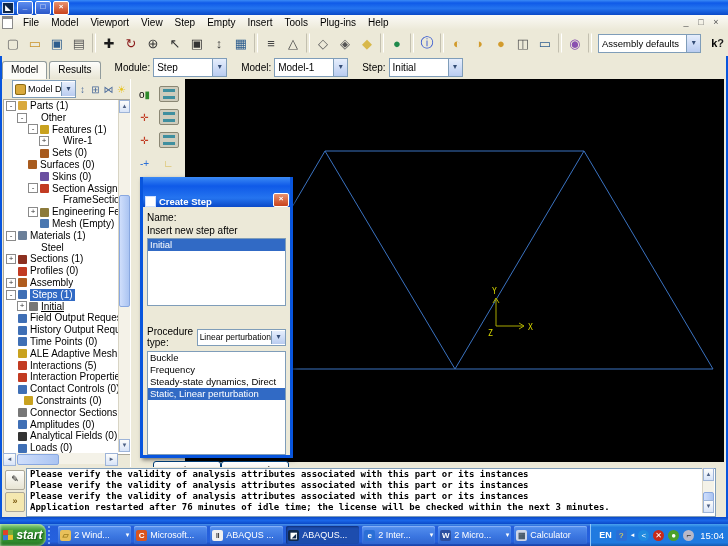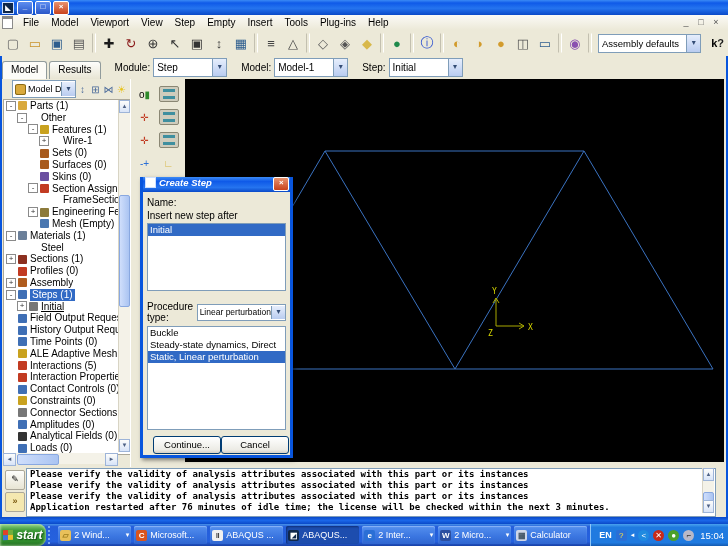--- a/index.html
+++ b/index.html
@@ -79,35 +79,35 @@
     display:flex;flex-direction:column;justify-content:space-around;align-items:center;}
   .mgr i{display:block;width:12px;height:3px;background:#3f8f9f;}
   
   #viewport{left:185px;top:79px;width:539px;height:383px;background:#000;}
   #triad-svg{position:absolute;left:296px;top:205px;}
   #triad-svg text{fill:#d8d800;font-size:8px;font-family:"DejaVu Sans Mono",monospace;}
   #triad-svg line{stroke:#a8a800;stroke-width:1;}
   
   #dialog{left:140px;top:177px;width:147px;height:278px;background:#ece9d8;
     border:3px solid #0855dd;border-top:none;box-shadow:2px 2px 4px rgba(0,0,0,.5);}
-  #dlg-title{height:15px;background:linear-gradient(180deg,#3b8af5,#0f5ae8 30%,#2574ef 70%,#0a49c8);
-    color:#fff;font-weight:bold;font-size:9.5px;display:flex;align-items:flex-start;padding-left:2px;font-style:italic;}
+  #dlg-title{height:30px;background:linear-gradient(180deg,#3b8af5,#0f5ae8 30%,#2574ef 70%,#0a49c8);
+    color:#fff;font-weight:bold;font-size:9.5px;display:flex;align-items:flex-end;padding-left:2px;}
   #dlg-title .dico{width:9px;height:9px;background:#fff;border:1px solid #cfe0ff;margin-right:3px;}
   #dlg-title .title-text{flex:1;}
   #dlg-close{width:14px;height:12px;margin-right:1px;border:1px solid #fff;border-radius:2px;
     background:linear-gradient(#e8926e,#c8421c);color:#fff;font-size:8px;line-height:10px;text-align:center;}
   #dlg-body{padding:3px 4px;font-size:10px;}
   .dlg-row{display:flex;align-items:center;margin:2px 0;}
   #dlg-name-input{flex:1;height:13px;background:#fff;border:1px solid #7f9db9;margin-left:3px;
     font-size:10px;padding-left:2px;line-height:13px;}
   .dlg-list{background:#fff;border:1px solid #7f9db9;overflow:hidden;}
   #dlg-steps-list{height:66px;margin-top:2px;}
   .litem{height:12px;line-height:12px;padding-left:2px;white-space:nowrap;font-size:9.5px;}
   .litem.selected{background:#316ac5;color:#fff;}
-  #dlg-proc-row{margin-top:10px;}
+  #dlg-proc-row{margin-top:20px;}
   #dlg-proc-combo{height:15px;flex:1;background:#fff;border:1px solid #7f9db9;display:flex;align-items:center;margin-left:2px;}
   #dlg-proc-combo .cval{flex:1;font-size:8.5px;padding-left:2px;white-space:nowrap;overflow:hidden;}
   #dlg-proc-list{height:102px;margin-top:3px;}
   #dlg-buttons{display:flex;justify-content:space-between;padding:6px 6px 0 6px;}
   .xp-btn{min-width:54px;height:16px;border:1px solid #003c74;border-radius:3px;
     background:linear-gradient(#fff,#ecebe5 80%,#d8d0c4);font-size:9.5px;text-align:center;line-height:15px;padding:0 6px;}
   
   #msgarea{left:2px;top:467px;width:724px;height:50px;background:#ece9d8;}
   .msg-btn{position:absolute;width:18px;height:18px;border:1px solid #aca899;border-radius:2px;
     background:linear-gradient(#fdfdfb,#e8e5d4);font-size:9px;text-align:center;line-height:17px;}
@@ -329,21 +329,21 @@
     <div class="trow" style="padding-left: 35px;">
       <span class="texp">+</span>
       <span class="tico" style="visibility: hidden;"></span>
       <span class="tlab">Wire-1</span>
     </div>
     <div class="trow" style="padding-left: 24px;">
       <span class="texp" style="visibility: hidden;"></span>
       <span class="tico" style="background: rgb(168, 91, 30);"></span>
       <span class="tlab">Sets (0)</span>
     </div>
-    <div class="trow" style="padding-left: 24px;">
+    <div class="trow" style="padding-left: 12px;">
       <span class="texp" style="visibility: hidden;"></span>
       <span class="tico" style="background: rgb(168, 91, 30);"></span>
       <span class="tlab">Surfaces (0)</span>
     </div>
     <div class="trow" style="padding-left: 24px;">
       <span class="texp" style="visibility: hidden;"></span>
       <span class="tico" style="background: rgb(106, 79, 160);"></span>
       <span class="tlab">Skins (0)</span>
     </div>
     <div class="trow" style="padding-left: 24px;">
@@ -429,21 +429,21 @@
     <div class="trow" style="padding-left: 2px;">
       <span class="texp" style="visibility: hidden;"></span>
       <span class="tico" style="background: rgb(194, 59, 34);"></span>
       <span class="tlab">Interaction Properties (0)</span>
     </div>
     <div class="trow" style="padding-left: 2px;">
       <span class="texp" style="visibility: hidden;"></span>
       <span class="tico" style="background: rgb(63, 111, 181);"></span>
       <span class="tlab">Contact Controls (0)</span>
     </div>
-    <div class="trow" style="padding-left: 2px;">
+    <div class="trow" style="padding-left: 8px;">
       <span class="texp" style="visibility: hidden;"></span>
       <span class="tico" style="background: rgb(201, 162, 31);"></span>
       <span class="tlab">Constraints (0)</span>
     </div>
     <div class="trow" style="padding-left: 2px;">
       <span class="texp" style="visibility: hidden;"></span>
       <span class="tico" style="background: rgb(119, 119, 119);"></span>
       <span class="tlab">Connector Sections (0)</span>
     </div>
     <div class="trow" style="padding-left: 2px;">
@@ -539,20 +539,21 @@
     <div class="dlg-row" id="dlg-proc-row">
       <span>Procedure type:</span>
       <span id="dlg-proc-combo">
         <span class="cval">Linear perturbation</span>
         <span class="combo-arrow" style="height:13px;line-height:12px;">▾</span>
       </span>
     </div>
     <div class="dlg-list" id="dlg-proc-list">
 
     <div class="litem">Buckle</div>
+        <div class="litem">Frequency</div>
         <div class="litem">Steady-state dynamics, Direct</div>
         <div class="litem selected">Static, Linear perturbation</div>
       </div>
     <div id="dlg-buttons">
       <span class="xp-btn">Continue...</span>
       <span class="xp-btn">Cancel</span>
     </div>
   </div>
 </div>
 

